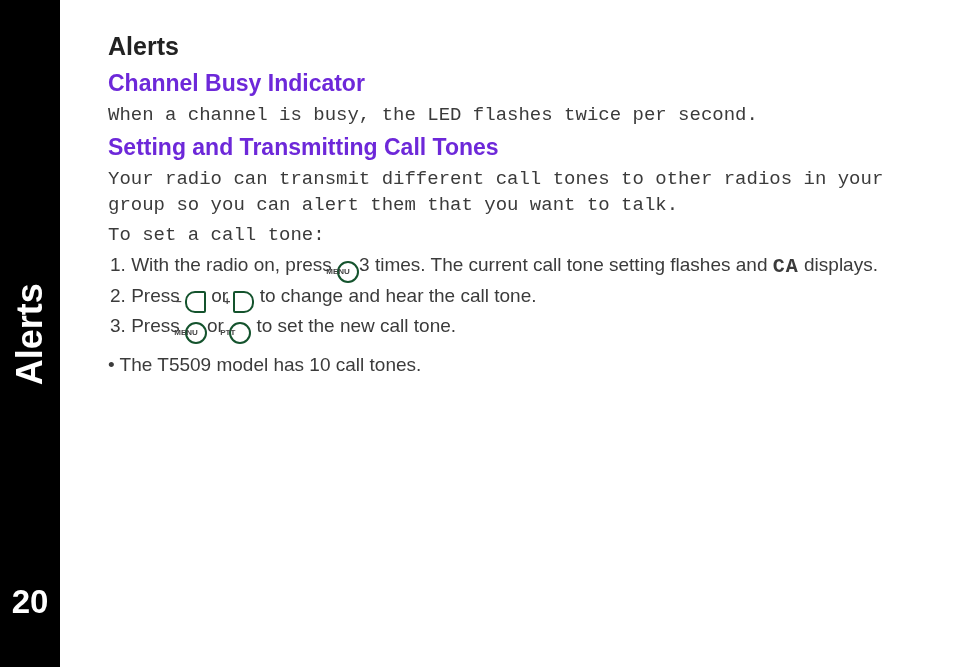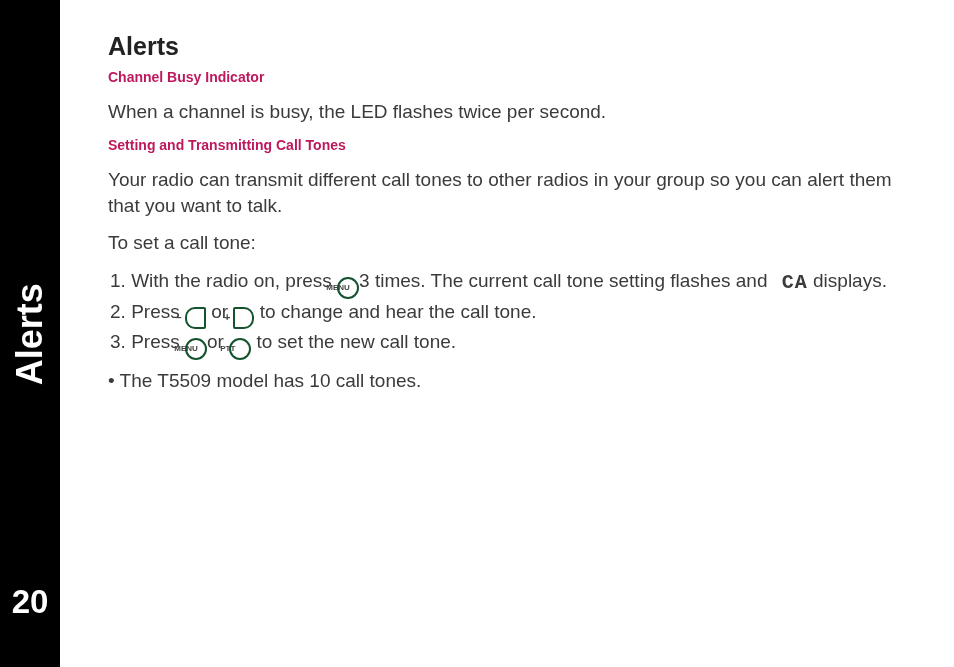--- a/index.html
+++ b/index.html
@@ -53,26 +53,27 @@
     width: 800px;
   }
   h1 {
     margin: 0 0 4px 0;
     font-size: 25px;
     font-weight: 700;
     color: #222;
   }
   h2 {
     margin: 4px 0 2px 0;
-    font-size: 14px;
+    font-size: 23px;
     font-weight: 700;
-    color: #be185d;
+    color: #6d28d9;
   }
   p {
-    margin: 12px 0;
+    margin: 4px 0;
+    font-family: Liberation Mono, monospace;
   }
   ol {
     margin: 4px 0;
     padding-left: 22px;
     list-style: none;
     counter-reset: item;
   }
   ol li {
     counter-increment: item;
     text-indent: -20px;
@@ -114,21 +115,20 @@
     border-radius: 2px 10px 10px 2px;
     width: 17px;
     font-size: 11px;
   }
   .ca-glyph {
     font-family: "Courier New", monospace;
     font-weight: 700;
     letter-spacing: 1px;
     font-size: 20px;
     vertical-align: -1px;
-    margin-left: 9px;
   }
   .zero-glyph {
     font-family: "Courier New", monospace;
     font-weight: 700;
     font-size: 20px;
     vertical-align: -1px;
   }
   .nowrap { white-space: nowrap; }
 </style>
 </head>

